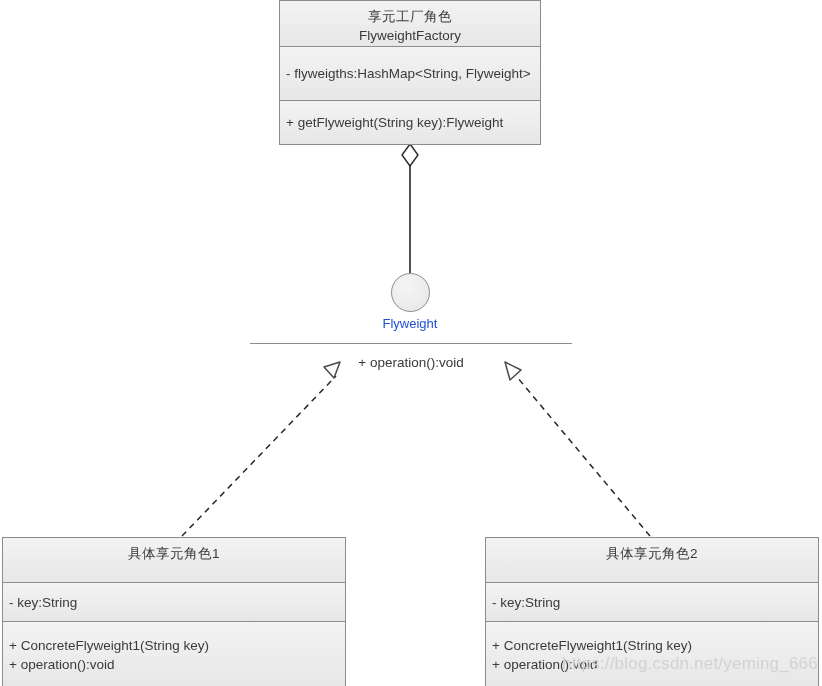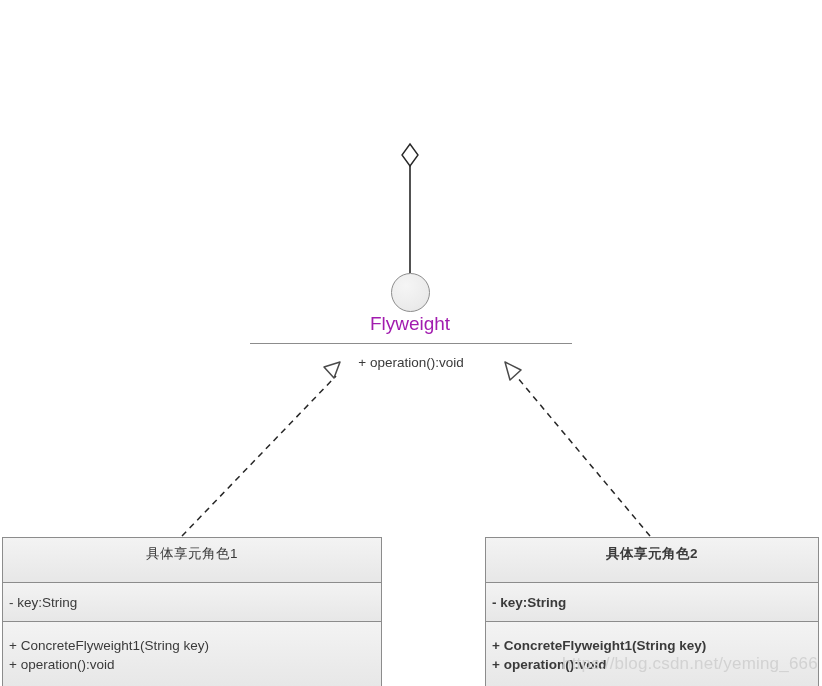--- a/index.html
+++ b/index.html
@@ -65,23 +65,23 @@
   .iface-circle {
     position: absolute;
     border-radius: 50%;
     border: 1px solid #8c8c8c;
     background: radial-gradient(circle at 38% 32%, #f5f5f5 0%, #ececec 60%, #e4e4e4 100%);
     box-sizing: border-box;
   }
   .iface-name {
     position: absolute;
     text-align: center;
-    font-size: 19px;
+    font-size: 13px;
     line-height: 18px;
-    color: #a21caf;
+    color: #1d4ed8;
     white-space: nowrap;
   }
   .iface-rule {
     position: absolute;
     height: 0;
     border-top: 1px solid #8c8c8c;
   }
   .iface-op {
     position: absolute;
     text-align: center;
@@ -127,50 +127,69 @@
       <line x1="182" y1="536" x2="336" y2="376" stroke="#262626" stroke-width="1.5" stroke-dasharray="6,5"></line>
       <polygon points="340,362 334,378 324,367" fill="#ffffff" stroke="#4a4a4a" stroke-width="1.5" stroke-linejoin="round"></polygon>
     </g>
 
     <g>
       <line x1="650" y1="536" x2="517" y2="377" stroke="#262626" stroke-width="1.5" stroke-dasharray="6,5"></line>
       <polygon points="505,362 521,370 510,380" fill="#ffffff" stroke="#4a4a4a" stroke-width="1.5" stroke-linejoin="round"></polygon>
     </g>
   </svg>
 
+  <div class="uml-class" style="left:279px; top:0px; width:262px; height:145px;">
+
+    <div class="uml-compartment uml-title" style="height:45px;">
+      <span class="cn">享元工厂角色</span>
+      <span class="en">FlyweightFactory</span>
+    </div>
+
+    <div class="uml-compartment" style="height:54px;">
+      <div class="uml-members">
+        <div class="uml-member">- flyweigths:HashMap&lt;String, Flyweight&gt;</div>
+      </div>
+    </div>
+
+    <div class="uml-compartment" style="height:44px;">
+      <div class="uml-members">
+        <div class="uml-member">+ getFlyweight(String key):Flyweight</div>
+      </div>
+    </div>
+  </div>
 
   <div class="iface-circle" style="left:391px; top:273px; width:39px; height:39px;"></div>
 
   <div class="iface-name" style="left:310px; top:315px; width:200px;">Flyweight</div>
 
   <div class="iface-rule" style="left:250px; top:343px; width:322px;"></div>
 
   <div class="iface-op" style="left:311px; top:354px; width:200px;">+ operation():void</div>
 
-  <div class="uml-class" style="left:2px; top:537px; width:380px; height:149px;">
+  <div class="uml-class" style="left:2px; top:537px; width:344px; height:149px;">
 
     <div class="uml-compartment uml-title" style="height:44px;">
       <span class="cn">具体享元角色1</span>
     </div>
 
     <div class="uml-compartment" style="height:39px;">
       <div class="uml-members">
         <div class="uml-member">- key:String</div>
       </div>
     </div>
 
     <div class="uml-compartment" style="height:66px;">
       <div class="uml-members">
         <div class="uml-member">+ ConcreteFlyweight1(String key)</div>
         <div class="uml-member">+ operation():void</div>
       </div>
     </div>
   </div>
 
-  <div class="uml-class" style="left:485px; top:537px; width:334px; height:149px;font-weight:bold;">
+  <div class="uml-class" style="left:485px; top:537px; width:334px; height:149px;">
 
     <div class="uml-compartment uml-title" style="height:44px;">
       <span class="cn">具体享元角色2</span>
     </div>
 
     <div class="uml-compartment" style="height:39px;">
       <div class="uml-members">
         <div class="uml-member">- key:String</div>
       </div>
     </div>

